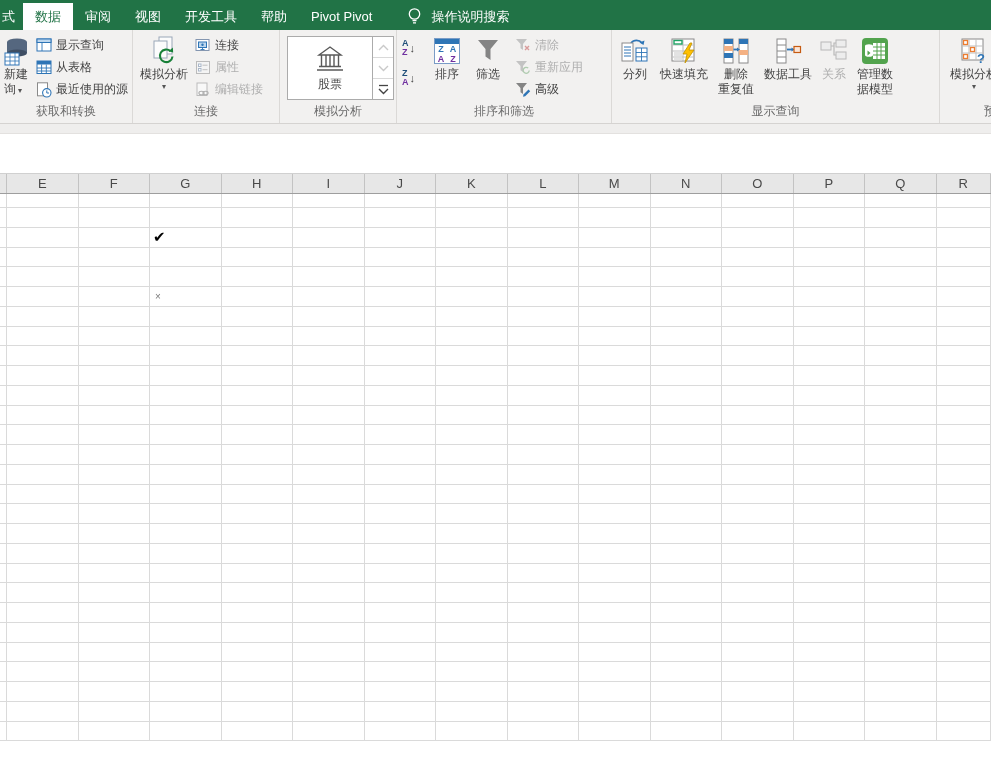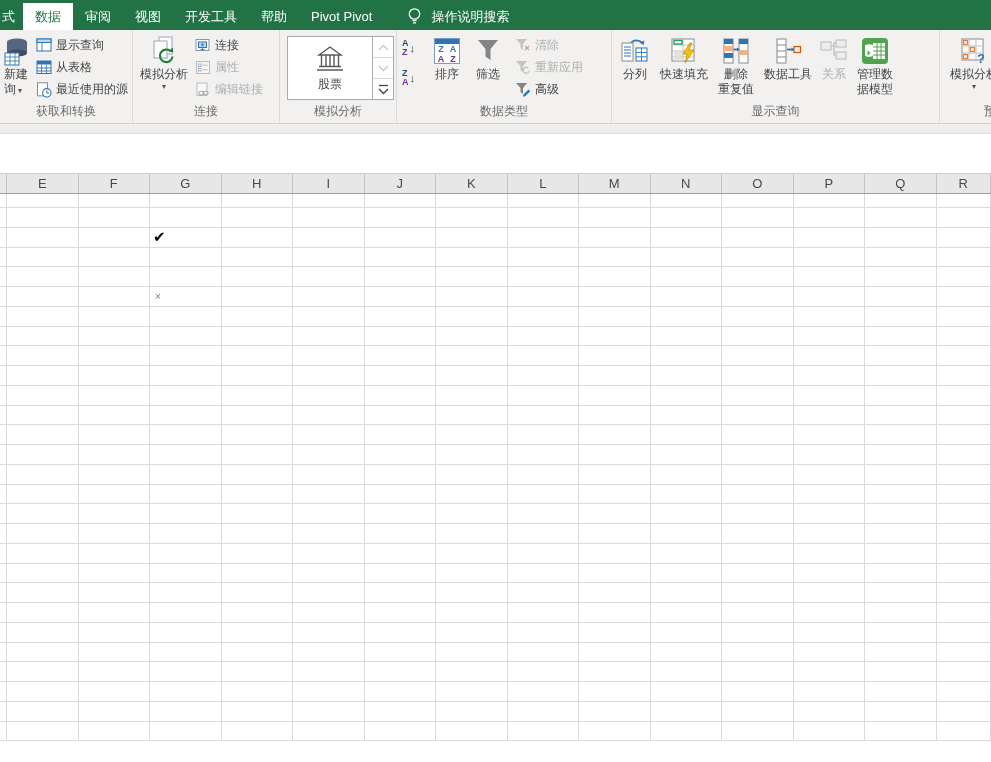--- a/index.html
+++ b/index.html
@@ -297,21 +297,21 @@
           </div>
           <div class="smallbtn">
             <svg class="i16" width="16" height="15" viewBox="0 0 16 15">
               <path d="M1 1 H12 L8 6 V12 L5.5 10.2 V6 Z" fill="#848484"></path>
               <path d="M8.5 12.5 L13.5 7.5 L15.2 9.2 L10.2 14.2 L8 14.8 Z" fill="#2E75B6"></path>
             </svg>
             <span>高级</span>
           </div>
         </div>
       </div>
-      <div class="glabel">数据类型</div>
+      <div class="glabel">排序和筛选</div>
     </div>
 
     <div class="rgroup" style="width:328px">
       <div class="gcontent">
         <div class="bigbtn" style="width:40px">
           <div class="icwrap">
             <svg width="28" height="28" viewBox="0 0 28 28">
               <path d="M10 6 a7 7 0 0 1 11 0" fill="none" stroke="#2E75B6" stroke-width="1.8"></path>
               <path d="M23.5 3.5l-1 4.5-4-2.4z" fill="#2E75B6"></path>
               <rect x="1" y="6" width="11" height="18" fill="#fff" stroke="#8A8A8A"></rect>

